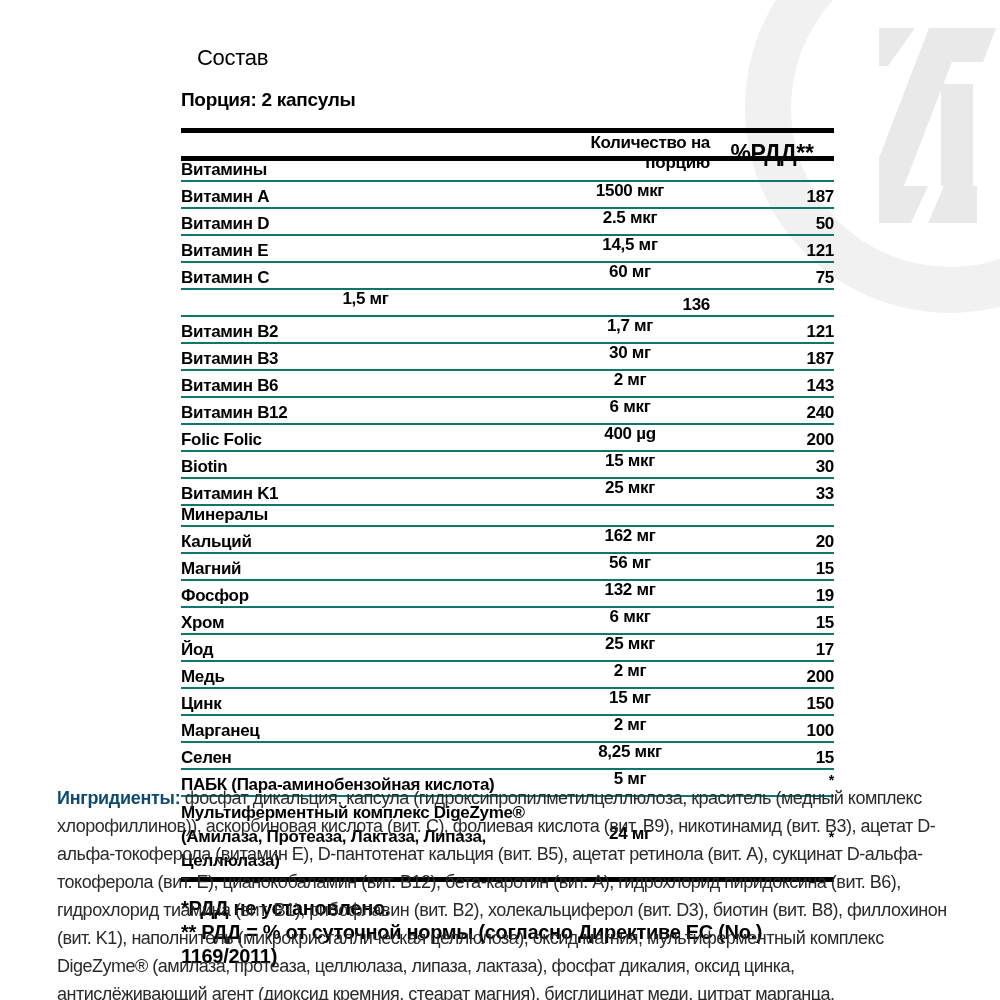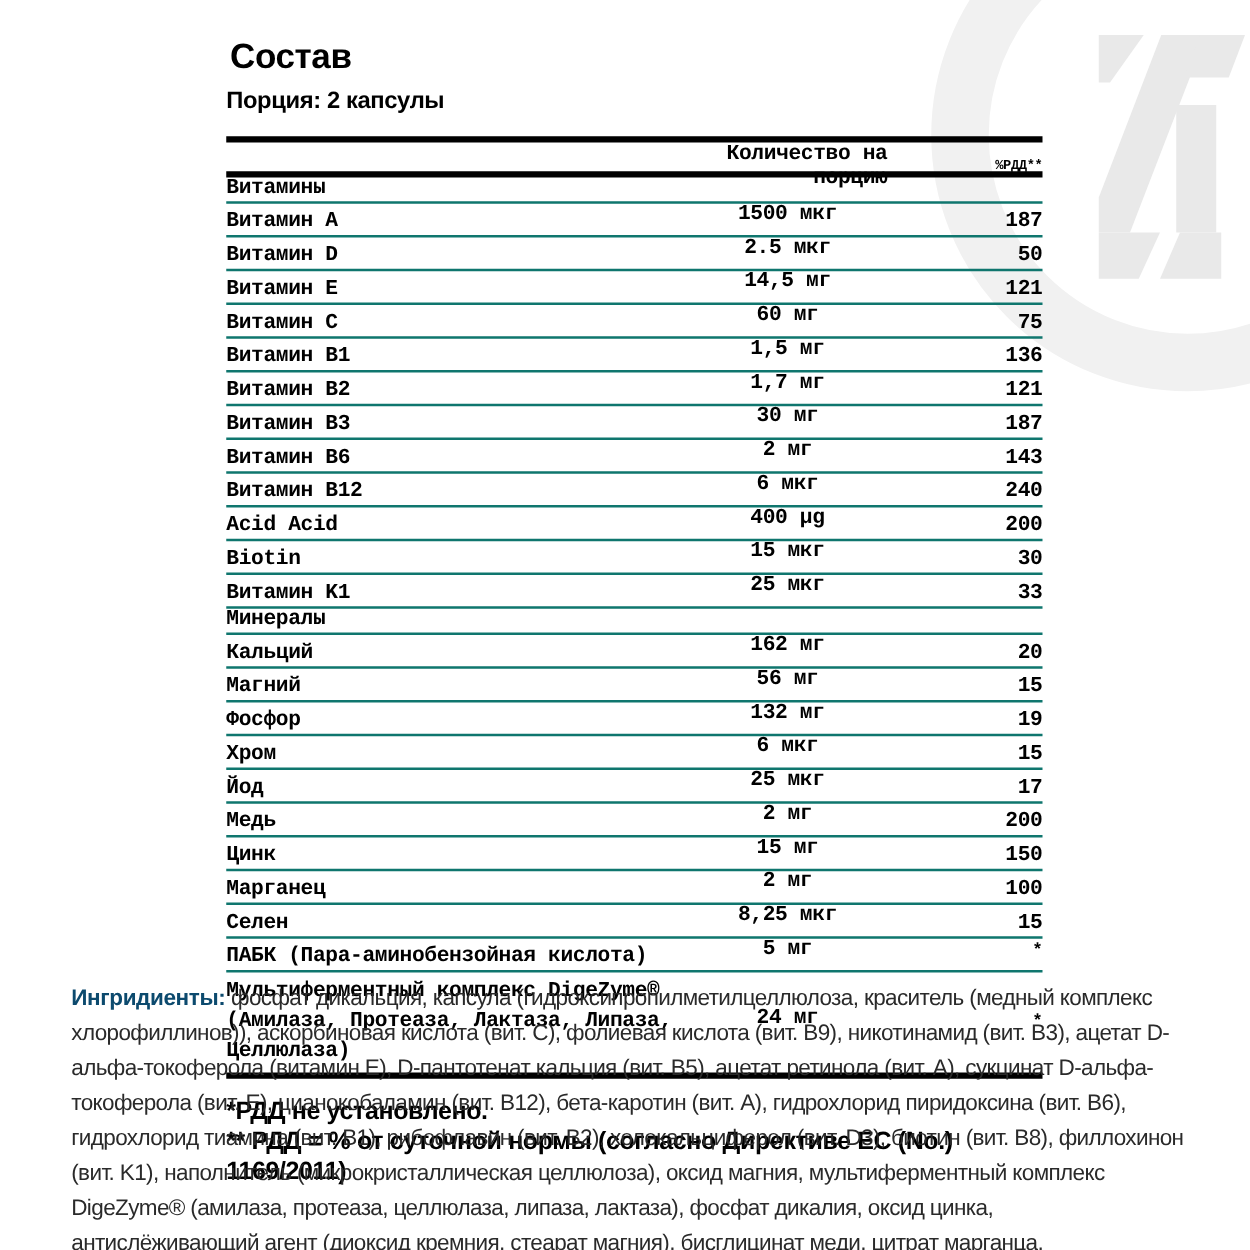--- a/index.html
+++ b/index.html
@@ -4,28 +4,28 @@
 <style>
   html,body{margin:0;padding:0;background:#ffffff;}
   .sheet{
     position:relative;width:1000px;height:1000px;background:#fff;overflow:hidden;
     font-family:"Liberation Sans",sans-serif;color:#000;
   }
   
   .watermark{position:absolute;left:700px;top:0;pointer-events:none;}
   
   .content{position:absolute;left:181px;top:27px;width:653px;}
-  .page-title{font-size:28px;font-weight:bold;letter-spacing:-0.3px;line-height:30px;margin:3px;}
+  .page-title{font-size:22px;font-weight:normal;letter-spacing:-0.3px;line-height:30px;margin:16px;}
   .serving{font-size:19px;font-weight:bold;letter-spacing:-0.3px;margin-top:10px;}
   
-  .facts-table{margin-top:17px;width:653px;font-family:Liberation Mono, monospace;}
+  .facts-table{margin-top:17px;width:653px;}
   .rule-thick{height:5px;background:#000;}
   .thead{display:grid;grid-template-columns:1fr 160px 124px;height:23px;align-items:center;}
   .thead .c-amount{text-align:right;font-weight:bold;font-size:17px;letter-spacing:-0.3px;}
-  .thead .c-rdd{text-align:right;font-weight:bold;font-size:11px;letter-spacing:-0.3px;}
+  .thead .c-rdd{text-align:center;font-weight:bold;font-size:23px;letter-spacing:-0.3px;}
   .trow{
     display:grid;grid-template-columns:1fr 160px 124px;
     border-bottom:2px solid #0f766e;min-height:18px;align-items:end;
     font-size:17px;font-weight:bold;letter-spacing:-0.3px;line-height:18px;
   }
   .trow .cell-label{white-space:pre-line;padding-bottom:1px;}
   .trow .cell-amount{text-align:center;padding-bottom:7px;}
   .trow .cell-rdd{text-align:right;padding-bottom:1px;}
   .trow .cell-rdd.star{align-self:start;font-size:14px;padding-top:1px;}
   .trow.multi{border-bottom:none;min-height:76px;align-items:center;line-height:24px;padding:2px 0;}
@@ -91,21 +91,20 @@
           <div class="cell-label">Витамин E</div>
           <div class="cell-amount">14,5 мг</div>
           <div class="cell-rdd">121</div>
         </div>
           <div class="trow item">
           <div class="cell-label">Витамин C</div>
           <div class="cell-amount">60 мг</div>
           <div class="cell-rdd">75</div>
         </div>
           <div class="trow item">
-          <div class="cell-label">Витамин B1</div>
           <div class="cell-amount">1,5 мг</div>
           <div class="cell-rdd">136</div>
         </div>
           <div class="trow item">
           <div class="cell-label">Витамин B2</div>
           <div class="cell-amount">1,7 мг</div>
           <div class="cell-rdd">121</div>
         </div>
           <div class="trow item">
           <div class="cell-label">Витамин B3</div>
@@ -116,21 +115,21 @@
           <div class="cell-label">Витамин B6</div>
           <div class="cell-amount">2 мг</div>
           <div class="cell-rdd">143</div>
         </div>
           <div class="trow item">
           <div class="cell-label">Витамин B12</div>
           <div class="cell-amount">6 мкг</div>
           <div class="cell-rdd">240</div>
         </div>
           <div class="trow item">
-          <div class="cell-label">Acid Acid</div>
+          <div class="cell-label">Folic Folic</div>
           <div class="cell-amount">400 µg</div>
           <div class="cell-rdd">200</div>
         </div>
           <div class="trow item">
           <div class="cell-label">Biotin</div>
           <div class="cell-amount">15 мкг</div>
           <div class="cell-rdd">30</div>
         </div>
           <div class="trow item">
           <div class="cell-label">Витамин K1</div>

